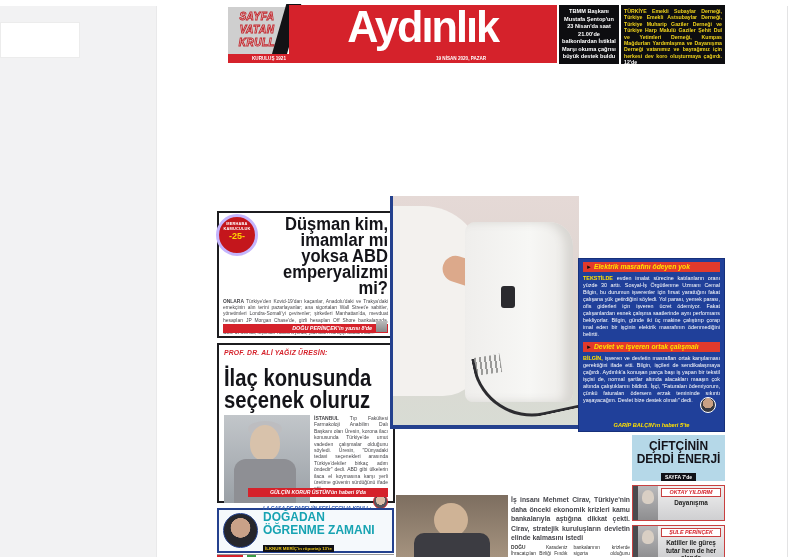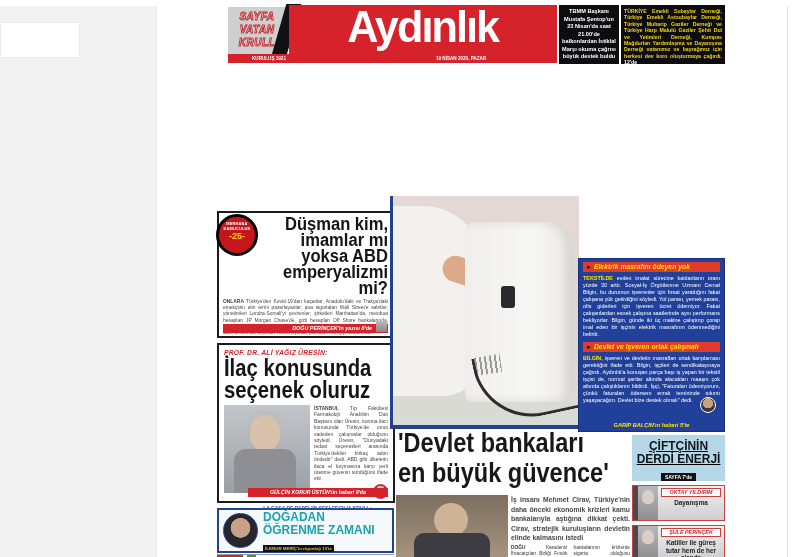--- a/index.html
+++ b/index.html
@@ -49,21 +49,21 @@
   
   .tex-box { left:363px; top:258px; width:147px; height:174px; background:#20409a; border:1px solid #16307a; padding:3px 4px; z-index:6; }
   .red-bar { background:#e23a2c; color:#ffe000; font-style:italic; font-weight:700; font-size:6.8px; line-height:10px; padding:0 3px; margin-bottom:3px; }
   .red-bar .arrow { color:#101010; font-style:normal; font-size:6px; margin-right:2px; }
   .tex-p { color:#fff; font-size:5.4px; line-height:7px; text-align:justify; margin-bottom:4px; }
   .tex-p b.lead { color:#ffe000; }
   .tex-avatar { position:absolute; right:8px; bottom:18px; width:16px; height:16px; border-radius:50%; background:radial-gradient(circle at 50% 38%,#caa184 0 45%,#3a3a40 46%); border:1px solid #fff; }
   .tex-byline { position:absolute; left:0; bottom:3px; width:100%; text-align:center; color:#ffe000; font-size:5.6px; font-style:italic; font-weight:700; }
 
   
-  .ciftci { left:417px; top:435px; width:93px; height:46px; background:#b5d8e8; text-align:center; padding-top:4px;text-decoration:underline; }
+  .ciftci { left:417px; top:435px; width:93px; height:46px; background:#b5d8e8; text-align:center; padding-top:4px; }
   .ciftci-line { display:block; color:#13131a; font-size:13px; line-height:13px; font-weight:900; transform:scaleX(0.92); }
   .page-badge { display:inline-block; background:#101016; color:#fff; font-size:5px; font-weight:700; padding:1px 4px; margin-top:2px; }
 
   
   .colcard { left:417px; width:93px; background:linear-gradient(180deg,#f0f0f0,#cfcfd1); border:1px solid #c84040; display:flex; overflow:hidden; }
   .colcard .sliver { width:5px; background:#4a4a4e; }
   .colcard .portrait { width:20px; height:100%; background:linear-gradient(180deg,#b9b9bb,#8e8e90); position:relative; }
   .colcard .portrait::after { content:""; position:absolute; left:4px; top:4px; width:12px; height:14px; border-radius:50% 50% 40% 40%; background:#d9cfc4; }
   .colcard .cc-body { flex:1; padding:2px 3px; text-align:center; }
   .cc-name { display:block; border:1px solid #c84040; background:#fff; color:#d5222b; font-size:5.4px; font-weight:700; font-style:italic; line-height:7px; }
@@ -73,33 +73,33 @@
   .banka-title { left:183px; top:428px; width:232px; }
   .banka-line { display:block; white-space:nowrap; color:#17171c; font-size:28px; line-height:30px; font-weight:900; transform:scaleX(0.84); transform-origin:left; }
   .banka-deck { left:296px; top:495px; width:119px; font-size:6.8px; line-height:9.6px; font-weight:800; color:#47474d; text-align:justify; }
   .photo-cirav { left:181px; top:495px; width:112px; height:62px; background:linear-gradient(180deg,#7d6e60,#a5937f); overflow:hidden; }
   .cirav-head { position:absolute; left:38px; top:8px; width:34px; height:34px; border-radius:50%; background:#cfb396; }
   .cirav-body { position:absolute; left:18px; top:38px; width:76px; height:28px; border-radius:10px 10px 0 0; background:#3c3c42; }
   .banka-cols { left:296px; top:545px; width:119px; column-count:2; column-gap:6px; font-size:4.8px; line-height:6px; color:#333; text-align:justify; }
 
   
   .dusman { left:2px; top:211px; width:177px; height:127px; border:2px solid #1c1c1f; background:#fff; padding:3px 4px 0 4px; }
-  .badge { position:absolute; left:-3px; top:1px; width:42px; height:42px; border-radius:50%; background:#c4161c; border:3px solid #000000; text-align:center; padding-top:5px; z-index:2; }
+  .badge { position:absolute; left:-3px; top:1px; width:42px; height:42px; border-radius:50%; background:#c4161c; border:3px solid #c4b5fd; text-align:center; padding-top:5px; z-index:2; }
   .badge-s { display:block; color:#fff; font-size:3.9px; font-weight:800; line-height:4.6px; letter-spacing:0.2px; }
   .badge-n { display:block; color:#ffd400; font-size:9px; font-weight:900; line-height:10px; }
   .dusman-title { margin-left:36px; text-align:right; color:#141419; font-size:18px; line-height:16px; font-weight:900; }
   .dusman-title span { display:inline-block; transform:scaleX(0.92); transform-origin:right; }
   .dusman-body { margin-top:3px; font-size:4.9px; line-height:6.2px; color:#46464a; text-align:justify; }
   .dusman-byline { position:absolute; left:4px; right:4px; bottom:3px; background:#d5222b; color:#fff; font-size:5.4px; font-style:italic; font-weight:700; line-height:9px; text-align:right; padding-right:16px; }
   .mini-thumb { position:absolute; right:1px; bottom:1px; width:11px; height:11px; background:linear-gradient(180deg,#bbb,#888); }
 
   
   .ilac { left:2px; top:343px; width:178px; height:160px; border:2px solid #1c1c1f; background:#fff; padding:4px 5px; }
   .kicker { color:#d5222b; font-size:6.8px; font-weight:800; font-style:italic; letter-spacing:0.2px; }
-  .ilac-title { margin-top:1px; }
+  .ilac-title { margin-top:11px; }
   .ilac-line { display:block; white-space:nowrap; color:#141419; font-size:23px; line-height:22px; font-weight:900; transform:scaleX(0.88); transform-origin:left; }
   .ilac-row { display:flex; margin-top:4px; }
   .photo-uresin { width:86px; height:88px; background:linear-gradient(180deg,#c2c6ca 0%,#9aa0a6 100%); position:relative; flex:none; }
   .uresin-head { position:absolute; left:26px; top:10px; width:30px; height:36px; border-radius:50% 50% 45% 45%; background:#d8c2ab; }
   .uresin-hair { position:absolute; left:24px; top:6px; width:34px; height:16px; border-radius:50%; background:#bdbdc0; }
   .uresin-body { position:absolute; left:10px; top:44px; width:62px; height:44px; border-radius:12px 12px 0 0; background:#8e8f94; }
   .ilac-body { flex:1; margin-left:4px; font-size:5px; line-height:6.4px; color:#46464a; text-align:justify; position:relative; }
   .ilac-avatar { position:absolute; right:0; bottom:-6px; width:15px; height:15px; border-radius:50%; background:radial-gradient(circle at 50% 40%,#d9bda6 0 45%,#55555c 46%); border:1px solid #d5222b; }
   .ilac-byline { position:absolute; right:5px; bottom:4px; width:140px; background:#d5222b; color:#fff; font-size:5.2px; font-style:italic; font-weight:700; line-height:9px; text-align:center; }
 
@@ -180,24 +180,20 @@
     </div>
     <div class="abs colcard" style="top:525px; height:34px;">
       <div class="sliver"></div>
       <div class="portrait"></div>
       <div class="cc-body">
         <span class="cc-name">ŞULE PERİNÇEK</span>
         <span class="cc-title">Katiller ile güreş tutar hem de her alanda</span>
       </div>
     </div>
 
-    <div class="abs banka-title">
-      <span class="banka-line">'Devlet bankaları</span>
-      <span class="banka-line">en büyük güvence'</span>
-    </div>
     <div class="abs banka-deck">İş insanı Mehmet Cirav, Türkiye'nin daha önceki ekonomik krizleri kamu bankalarıyla aştığına dikkat çekti. Cirav, stratejik kuruluşların devletin elinde kalmasını istedi</div>
     <div class="abs photo-cirav">
       <div class="cirav-head"></div>
       <div class="cirav-body"></div>
     </div>
     <div class="abs banka-cols"><b>DOĞU</b><span> Karadeniz İhracatçıları Birliği Fındık ve mamulleri sektöründe çalışan Cirav, kamu bankalarının krizlerde sigorta olduğunu belirterek milli paralarla ticaretin önemine değindi.</span></div>
 
     <div class="abs dusman">
       <div class="badge">
         <span class="badge-s">MERHABA</span>

